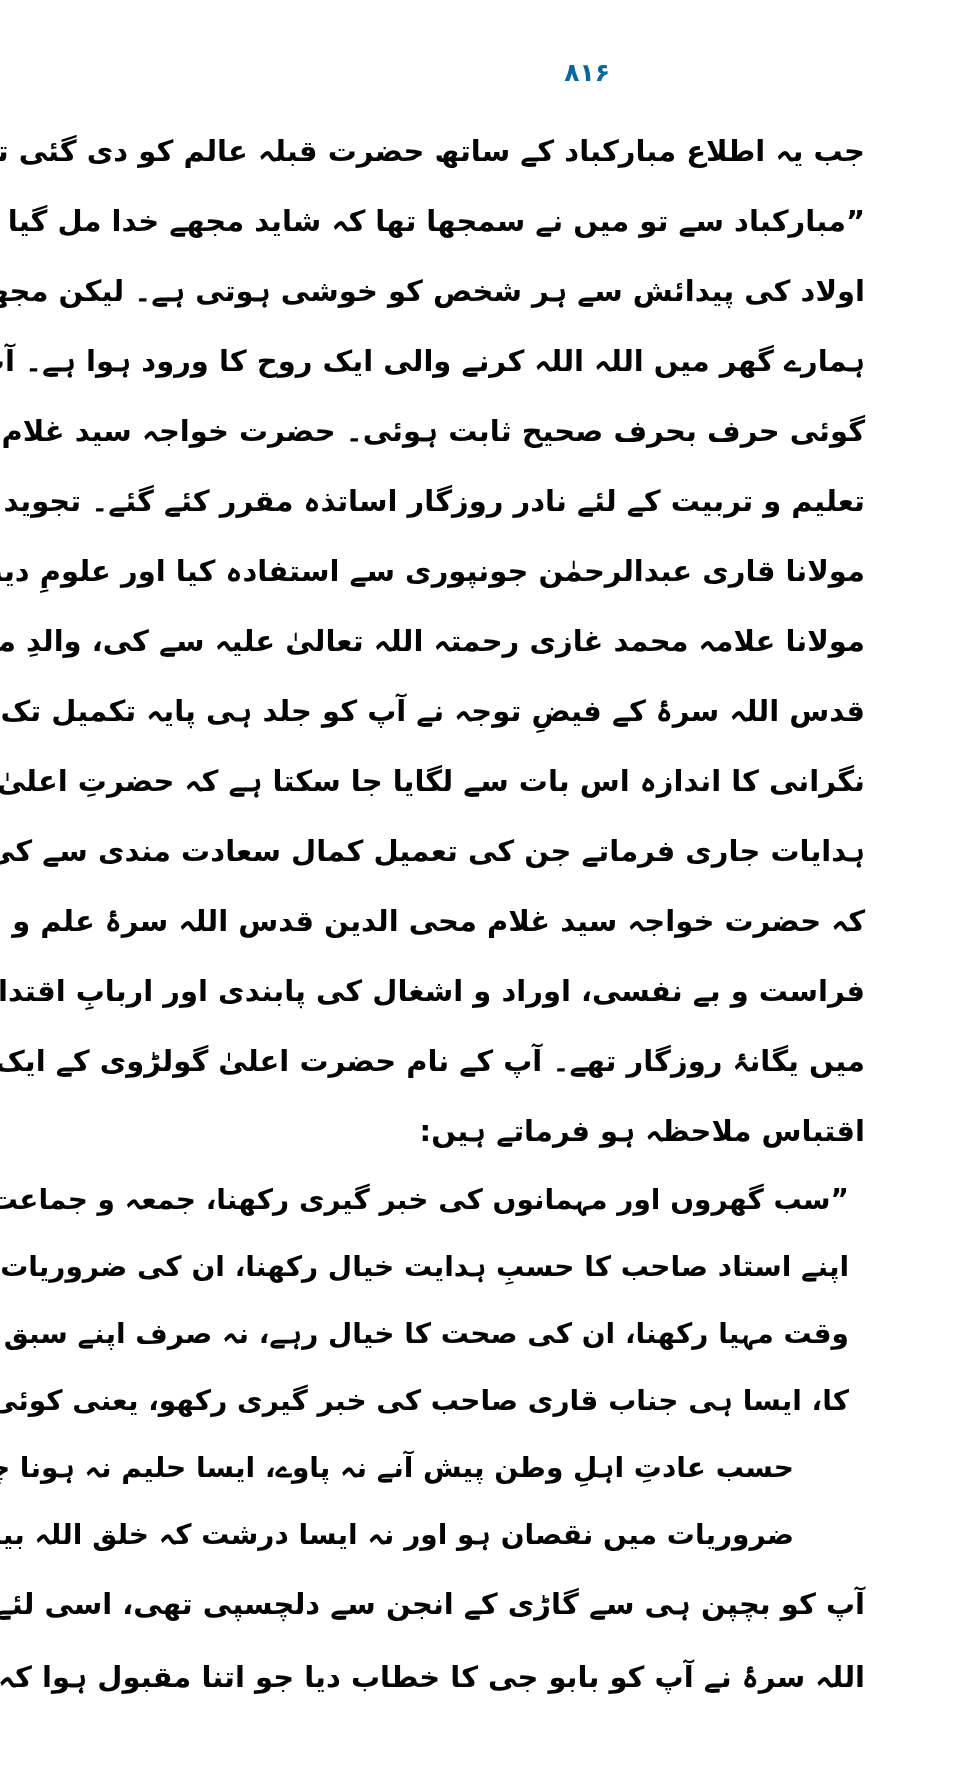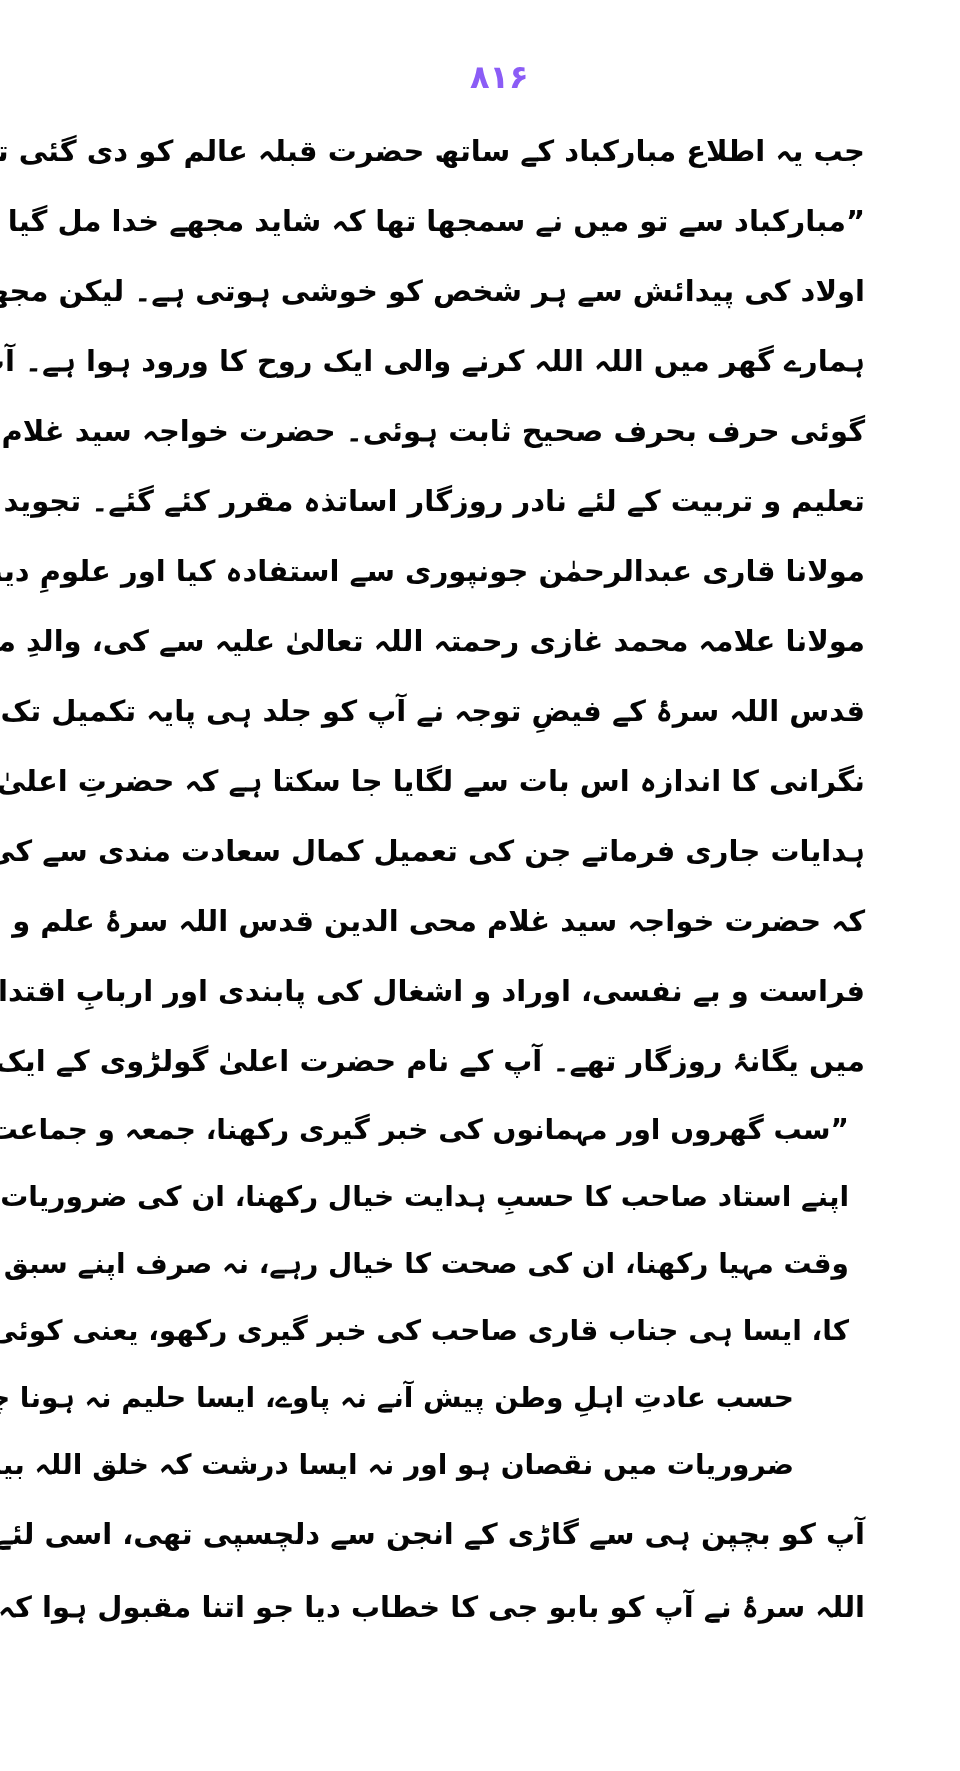--- a/index.html
+++ b/index.html
@@ -10,25 +10,25 @@
     background: #ffffff;
     overflow: hidden;
     font-family: "DejaVu Sans", sans-serif;
     color: #050505;
   }
   .pagenum {
     position: absolute;
     top: 58px;
     left: 470px;
     width: 140px;
-    text-align: left;
-    font-size: 32px;
+    text-align: right;
+    font-size: 25px;
     font-weight: bold;
     letter-spacing: 2px;
-    color: #8b5cf6;
+    color: #0369a1;
   }
   .textblock {
     position: absolute;
     top: 116px;
     left: 95px;
     width: 770px;
     direction: rtl;
     unicode-bidi: embed;
   }
   .line {
@@ -87,20 +87,21 @@
       <div class="line">گوئی حرف بحرف صحیح ثابت ہوئی۔ حضرت خواجہ سید غلام محی الدین گولڑوی کی</div>
       <div class="line">تعلیم و تربیت کے لئے نادر روزگار اساتذہ مقرر کئے گئے۔ تجوید و قراءت میں</div>
       <div class="line">مولانا قاری عبدالرحمٰن جونپوری سے استفادہ کیا اور علومِ دینیہ کی تحصیل حضرت</div>
       <div class="line">مولانا علامہ محمد غازی رحمتہ اللہ تعالیٰ علیہ سے کی، والدِ ماجد حضرت پیر مہر علی شاہ</div>
       <div class="line">قدس اللہ سرۂ کے فیضِ توجہ نے آپ کو جلد ہی پایہ تکمیل تک پہنچا دیا۔ تربیت اور</div>
       <div class="line">نگرانی کا اندازہ اس بات سے لگایا جا سکتا ہے کہ حضرتِ اعلیٰ گولڑوی قدم قدم پر</div>
       <div class="line">ہدایات جاری فرماتے جن کی تعمیل کمال سعادت مندی سے کی جاتی۔ یہی وجہ تھی</div>
       <div class="line">کہ حضرت خواجہ سید غلام محی الدین قدس اللہ سرۂ علم و عمل، نظم و ضبط، صبر و تحمل،</div>
       <div class="line">فراست و بے نفسی، اوراد و اشغال کی پابندی اور اربابِ اقتدار سے بے نیازی</div>
       <div class="line">میں یگانۂ روزگار تھے۔ آپ کے نام حضرت اعلیٰ گولڑوی کے ایک مکتوب کا</div>
+      <div class="line short">اقتباس ملاحظہ ہو فرماتے ہیں:</div>
     </div>
 
     <div class="quoteblock">
       <div class="line">”سب گھروں اور مہمانوں کی خبر گیری رکھنا، جمعہ و جماعت کا التزام رہے،</div>
       <div class="line">اپنے استاد صاحب کا حسبِ ہدایت خیال رکھنا، ان کی ضروریات کو قبل از</div>
       <div class="line">وقت مہیا رکھنا، ان کی صحت کا خیال رہے، نہ صرف اپنے سبق اور مطلب</div>
       <div class="line">کا، ایسا ہی جناب قاری صاحب کی خبر گیری رکھو، یعنی کوئی وطنی ناتراشیدہ</div>
       <div class="line">حسب عادتِ اہلِ وطن پیش آنے نہ پاوے، ایسا حلیم نہ ہونا چاہئے کہ</div>
       <div class="line">ضروریات میں نقصان ہو اور نہ ایسا درشت کہ خلق اللہ بیزار ہو۔“</div>
     </div>

